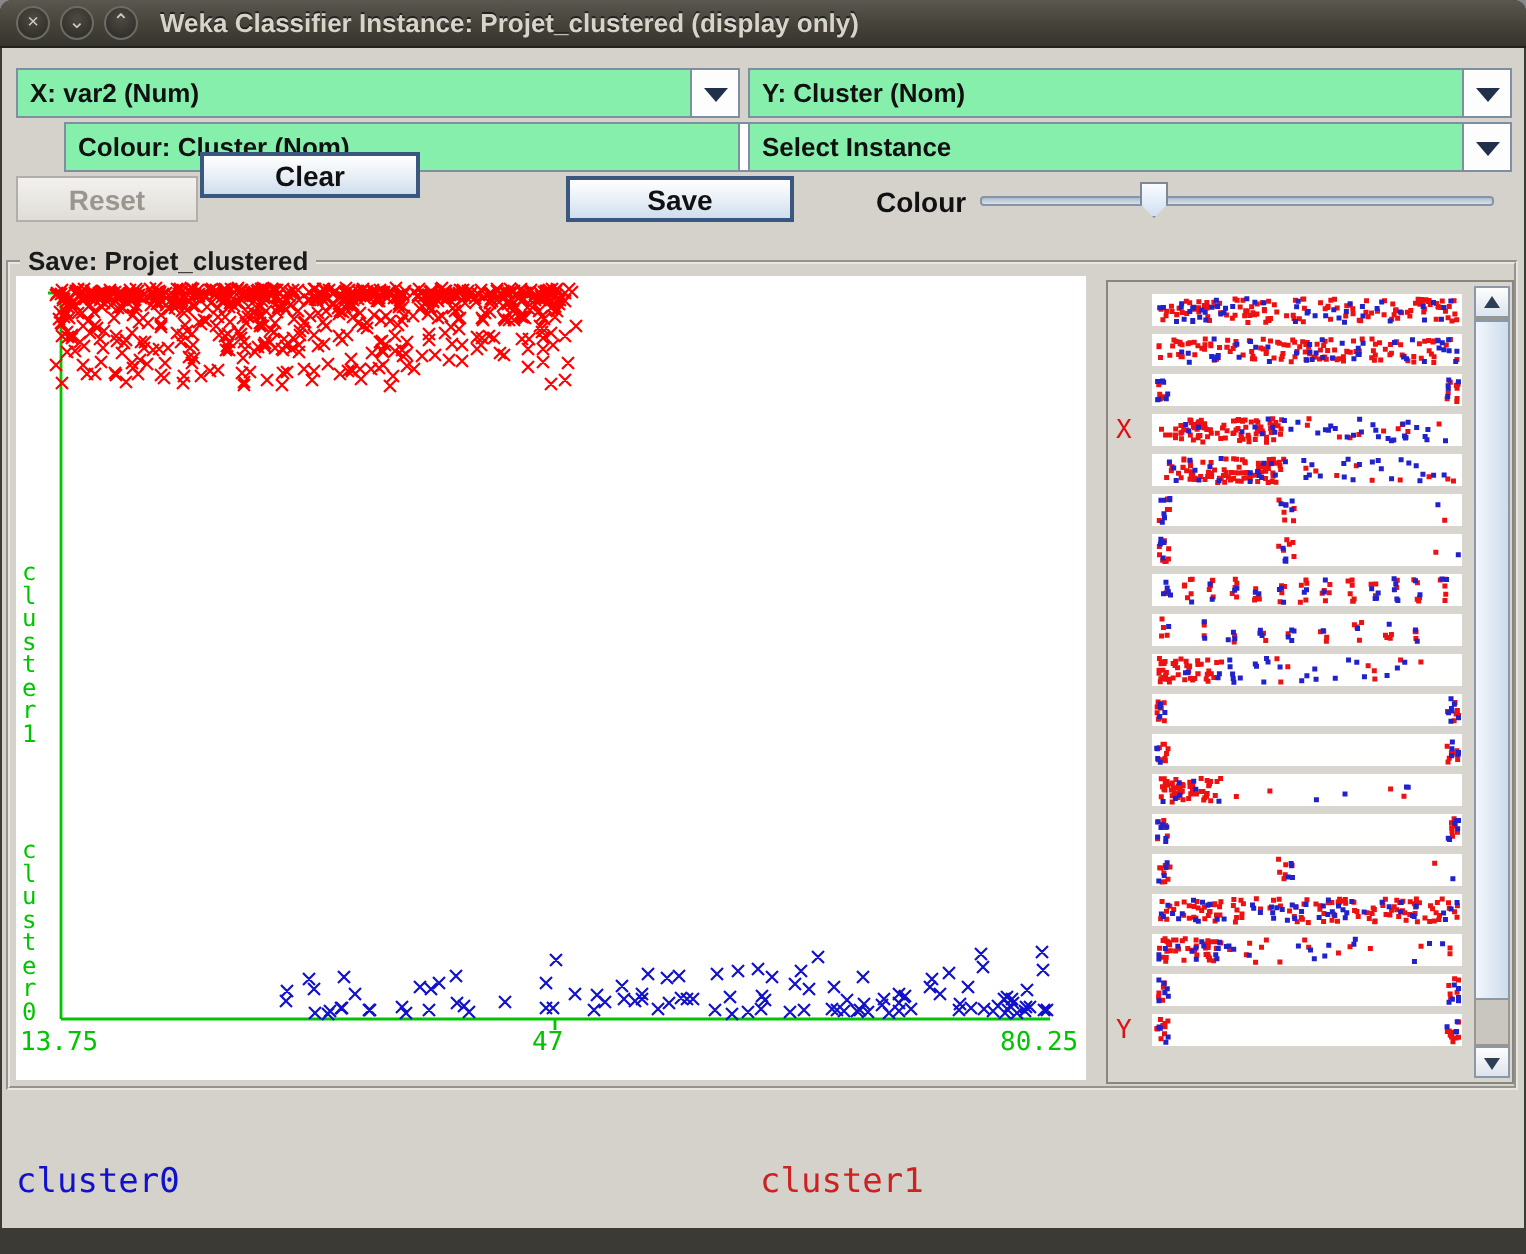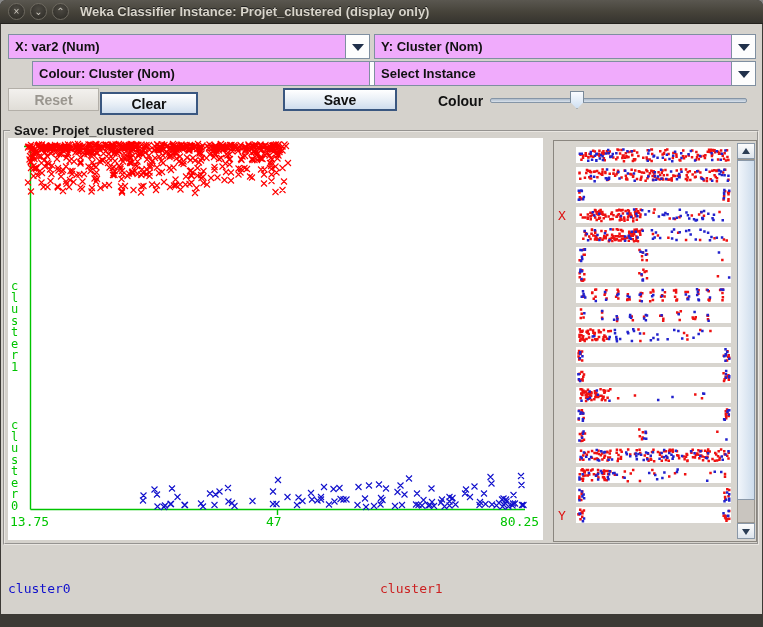--- a/index.html
+++ b/index.html
@@ -9,21 +9,21 @@
   .titlebar{position:absolute;left:0;top:0;width:763px;height:24px;
             background:linear-gradient(#5a5750,#454239 55%,#36342f);
             border-radius:6px 6px 0 0;border-bottom:1px solid #23211d;}
   .title-text{position:absolute;left:80px;top:0;line-height:24px;font-size:13px;font-weight:bold;
               color:#d8d4ca;text-shadow:0 -1px 0 #222;white-space:nowrap;}
   .winbtn{position:absolute;top:3px;width:17px;height:17px;border-radius:50%;
           background:radial-gradient(circle at 50% 35%,#4d4a43,#2a2823);
           border:1px solid #6e6a61;color:#cfcbc2;font-size:10px;line-height:15px;text-align:center;}
   .body{position:absolute;left:1px;top:24px;width:761px;height:590px;background:#d5d2cc;}
 
-  .combo{position:absolute;height:25px;background:#f0abfc;border:1px solid #7f8fa0;}
+  .combo{position:absolute;height:25px;background:#86efac;border:1px solid #7f8fa0;}
   .combo-text{position:absolute;left:6px;top:0;line-height:23px;font-size:13px;font-weight:bold;color:#111;white-space:nowrap;}
   .combo-arrow{position:absolute;right:0;top:0;width:24px;height:23px;border-left:1px solid #7f8fa0;background:#fdfdfd;}
   .combo-arrow:after{content:"";position:absolute;left:6px;top:9px;border:6px solid transparent;border-top:7px solid #20304a;border-bottom:none;}
 
   .btn{position:absolute;height:23px;font-size:14px;font-weight:bold;text-align:center;line-height:20px;
        background:linear-gradient(#ffffff,#e7eef6 55%,#cfdded);border:2px solid #3a5780;color:#111;}
   .btn.disabled{border:1px solid #b3afa8;color:#9a968f;background:linear-gradient(#f3f1ee,#e0ddd7);line-height:22px;}
 
   .jitter-label{position:absolute;font-size:14px;font-weight:bold;color:#111;}
   .slider-track{position:absolute;height:5px;background:linear-gradient(#aebccb,#d9e2ec);border:1px solid #8595a6;border-radius:2px;}
@@ -43,21 +43,21 @@
   .attr-bar{position:absolute;left:22px;width:155px;height:16px;background:#fff;}
   .bar-marker{position:absolute;left:4px;width:16px;font-family:"DejaVu Sans Mono",monospace;font-size:13px;color:#dd1111;}
 
   .sb-btn{position:absolute;left:183px;width:18px;height:16px;background:linear-gradient(#fdfdfd,#dde4ec);border:1px solid #8a98a8;}
   .sb-btn:after{content:"";position:absolute;left:4px;border:4px solid transparent;}
   .sb-up:after{top:4px;border-bottom:6px solid #2c3e55;border-top:none;}
   .sb-down:after{top:5px;border-top:6px solid #2c3e55;border-bottom:none;}
   .sb-track{position:absolute;left:183px;width:18px;background:#c9c5bf;border:1px solid #9a968f;}
   .sb-thumb{position:absolute;left:183px;width:18px;background:linear-gradient(90deg,#f2f6fb,#cddcec);border:1px solid #8a98a8;}
 
-  .class-label{position:absolute;font-family:"DejaVu Sans Mono",monospace;font-size:13px;}
+  .class-label{position:absolute;font-family:"DejaVu Sans Mono",monospace;font-size:17px;}
 </style>
 </head>
 <body>
 
 <div class="window">
   <div class="titlebar">
     <div class="winbtn" style="left:8px">×</div>
     <div class="winbtn" style="left:30px">⌄</div>
     <div class="winbtn" style="left:52px">⌃</div>
     <div class="title-text">Weka Classifier Instance: Projet_clustered (display only)</div>
@@ -77,21 +77,21 @@
   <div class="combo" style="left:8px;top:61px;width:362px;margin-left:24px;">
     <span class="combo-text">Colour: Cluster (Nom)</span>
     <span class="combo-arrow"></span>
   </div>
   <div class="combo" style="left:374px;top:61px;width:382px;">
     <span class="combo-text">Select Instance</span>
     <span class="combo-arrow"></span>
   </div>
 
   <div class="btn disabled" style="left:8px;top:88px;width:91px;">Reset</div>
-  <div class="btn" style="left:100px;top:92px;width:98px;">Clear</div>
+  <div class="btn" style="left:100px;top:76px;width:110px;">Clear</div>
   <div class="btn" style="left:283px;top:88px;width:114px;">Save</div>
 
   <div class="jitter-label" style="left:438px;top:93px;">Colour</div>
   <div class="slider-track" style="left:490px;top:98px;width:257px;"></div>
   <div class="slider-thumb" style="left:570px;top:91px;"></div>
 
   <div class="group" style="left:3px;top:130px;width:756px;height:415px;">
     <span class="group-label">Save: Projet_clustered</span>
   </div>
 

